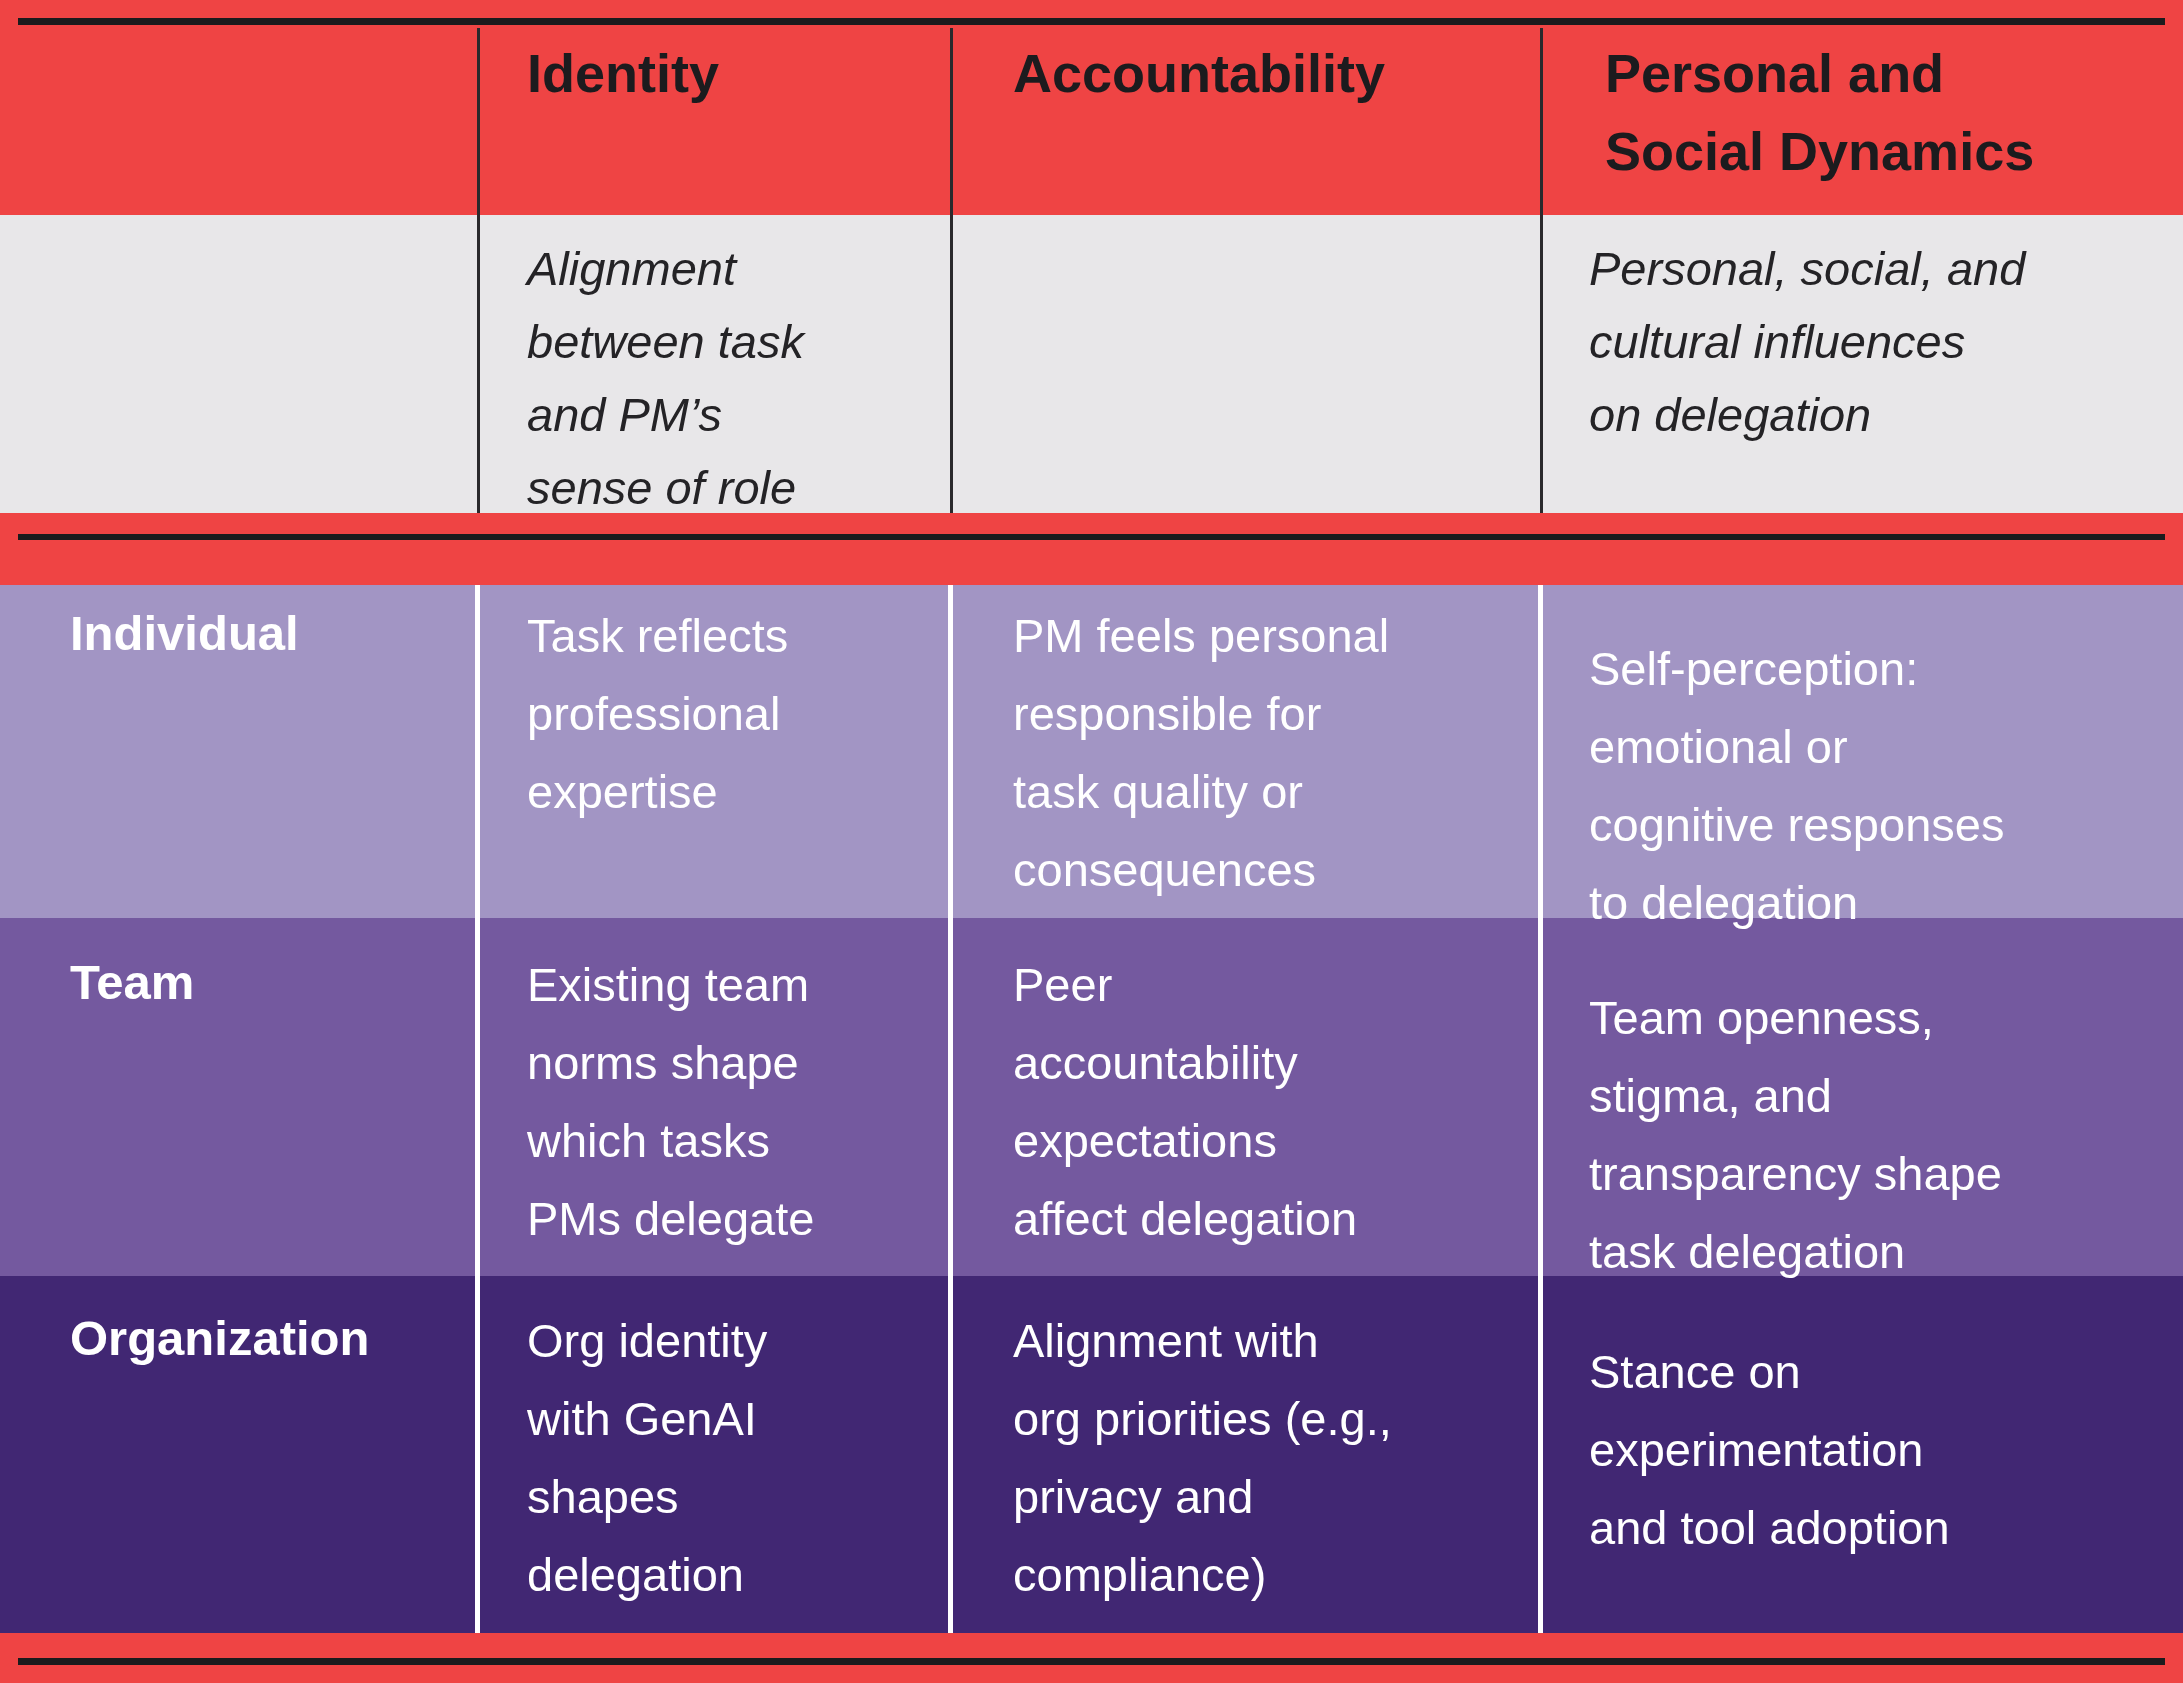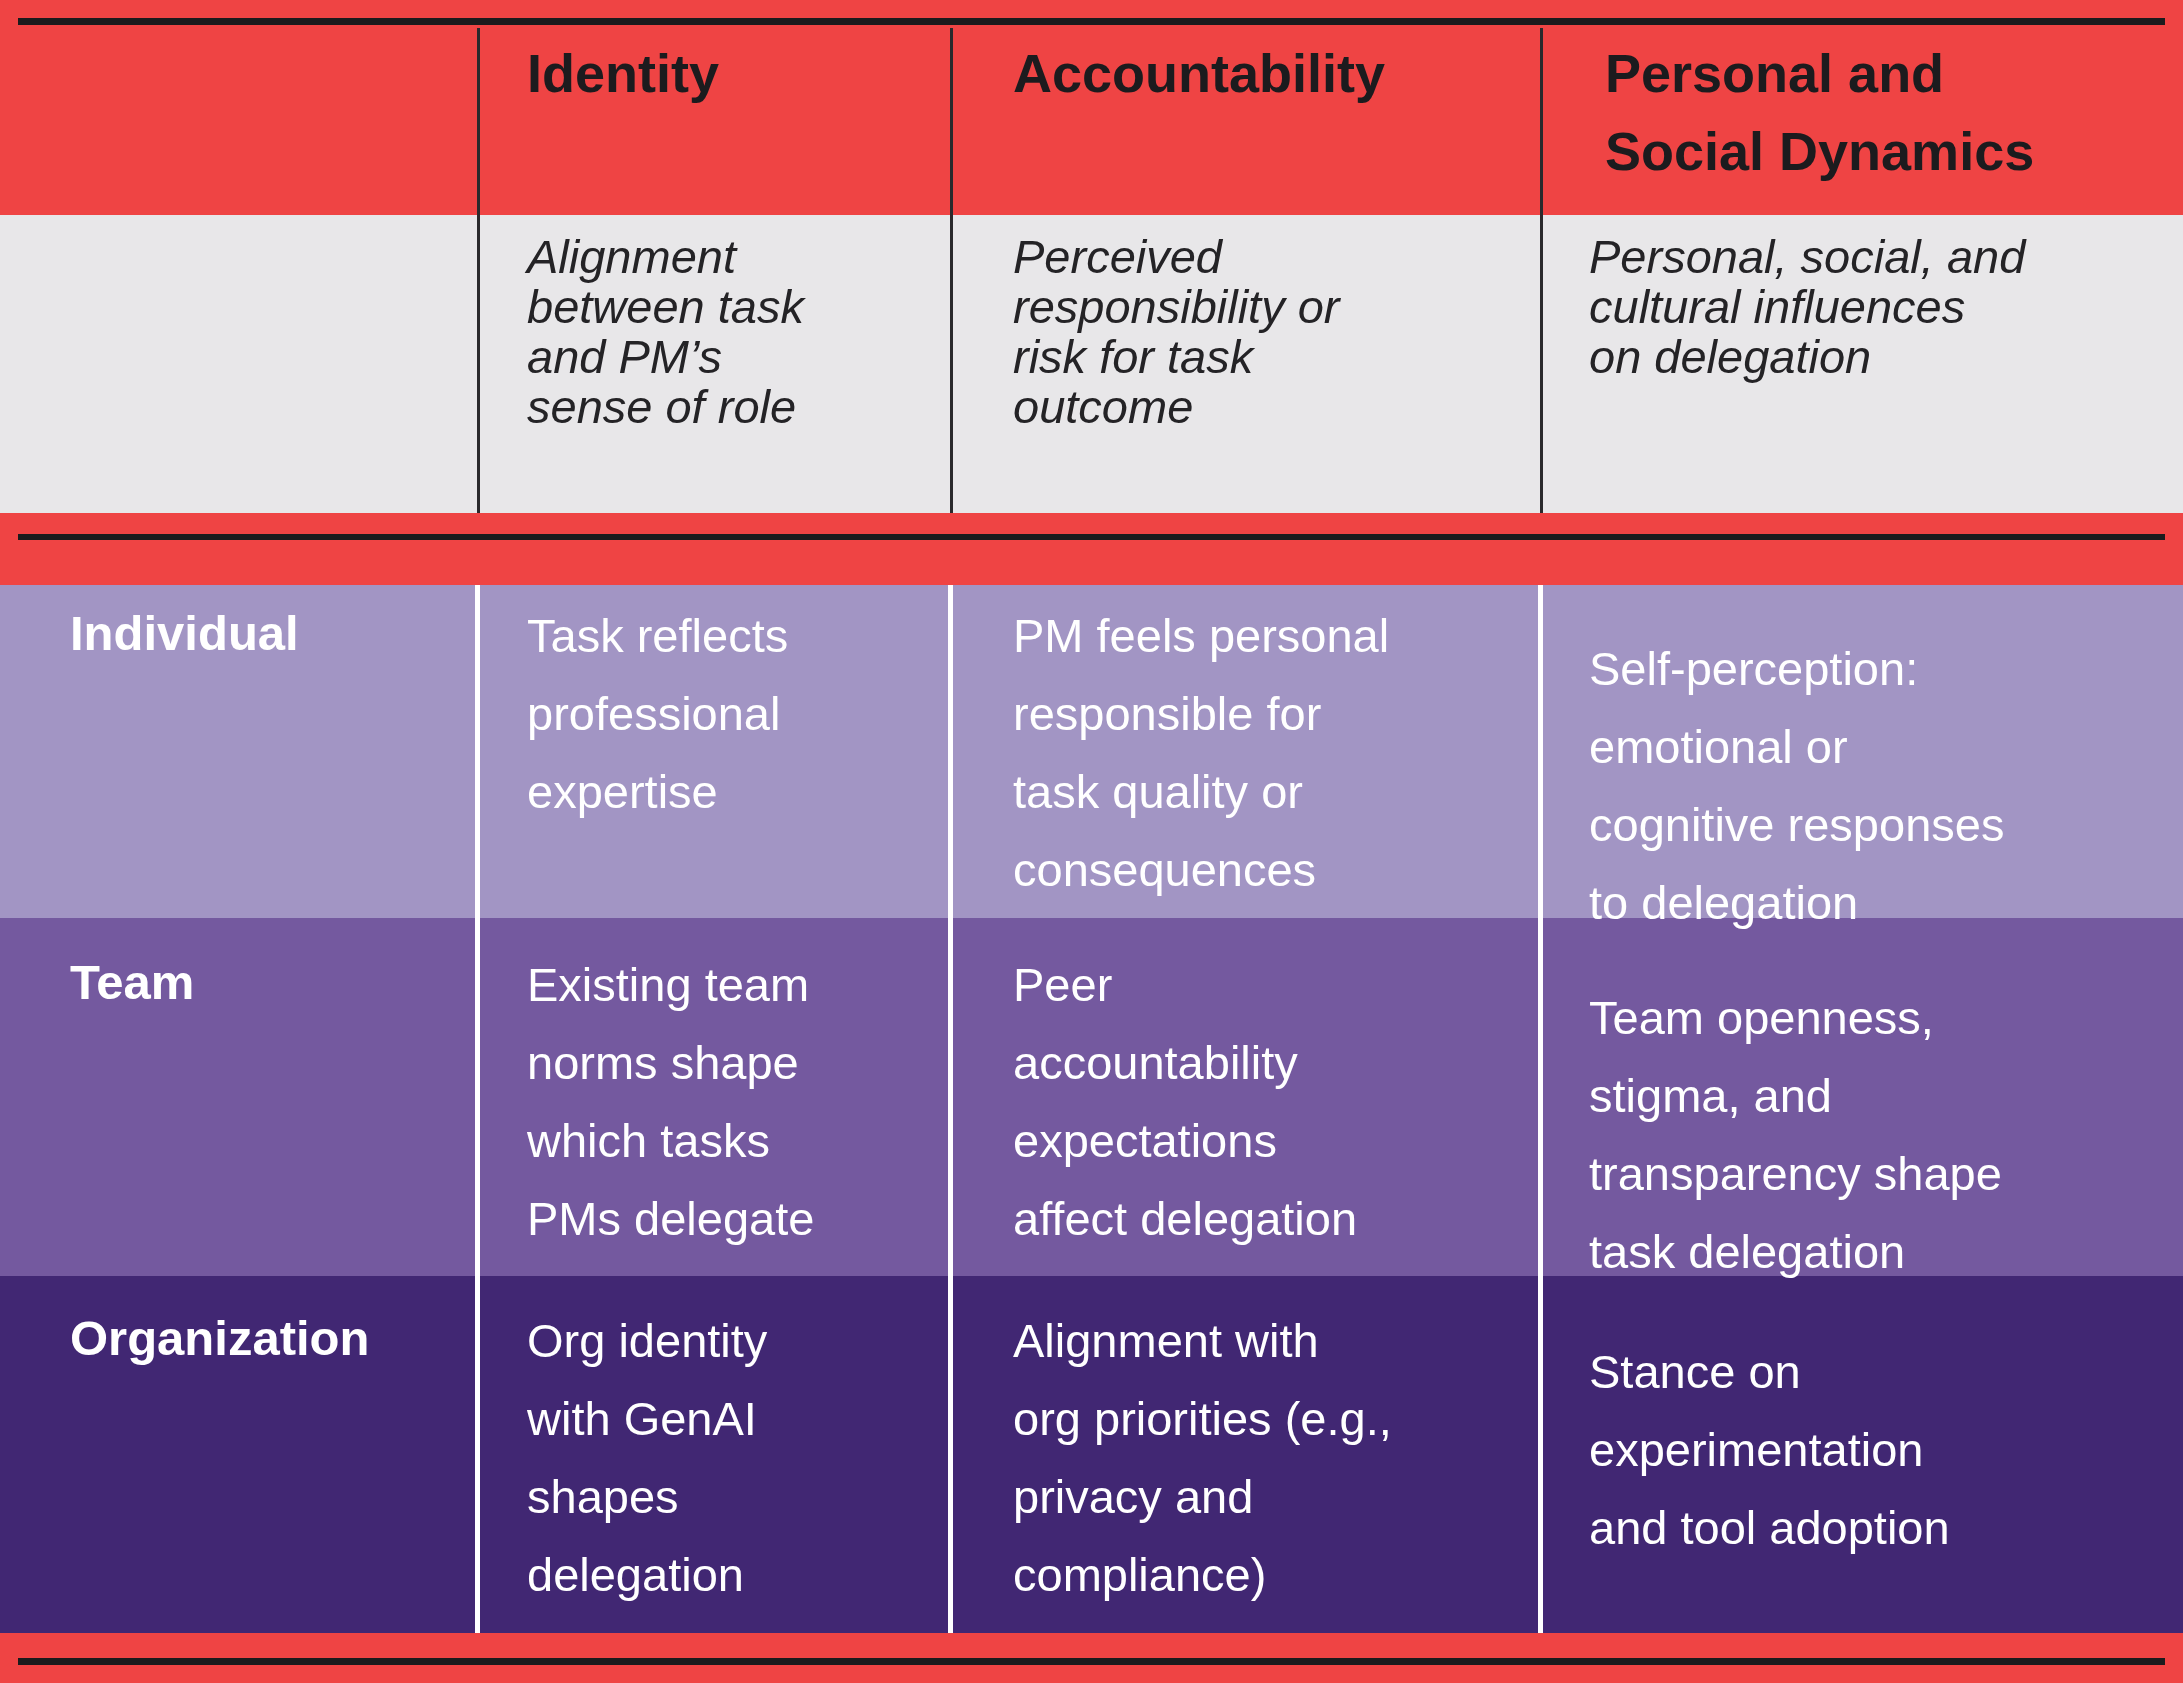--- a/index.html
+++ b/index.html
@@ -27,21 +27,21 @@
     font-weight:bold;
     font-size:54px;
     line-height:78px;
     color:#1c1b1e;
     letter-spacing:0px;
   }
   .subtext{
     position:absolute;
     font-style:italic;
     font-size:47px;
-    line-height:50px;
+    line-height:73px;
     color:#242326;
   }
   .celltext{
     position:absolute;
     font-size:47px;
     line-height:78px;
     color:#ffffff;
     z-index:6;
   }
   .rowlabel{
@@ -71,21 +71,20 @@
 
   <div class="vline-header" style="left:477px;"></div>
   <div class="vline-header" style="left:950px;"></div>
   <div class="vline-header" style="left:1540px;"></div>
 
   <div class="htext cx2" style="top: 34px; width: 409px; color: rgb(28, 27, 30);">Identity</div>
   <div class="htext cx3" style="top: 34px; width: 507px; color: rgb(28, 27, 30);">Accountability</div>
   <div class="htext cx4" style="top: 34px; width: 458px; color: rgb(28, 27, 30); margin-left: 16px;">Personal and Social Dynamics</div>
 
   <div class="subtext cx2" style="top:232px;width:310px;">Alignment between task and PM’s sense of role</div>
-  <div class="subtext cx3" style="top:232px;width:368px;">Perceived responsibility or risk for task outcome</div>
   <div class="subtext cx4" style="top:232px;width:441px;">Personal, social, and cultural influences on delegation</div>
 
   <div class="body-row row-individual" style="background: rgb(162, 149, 196);"></div>
   <div class="body-row row-team" style="background: rgb(116, 89, 159);"></div>
   <div class="body-row row-organization" style="background: rgb(65, 39, 115);"></div>
 
   <div class="vline-body" style="left:475px;"></div>
   <div class="vline-body" style="left:948px;"></div>
   <div class="vline-body" style="left:1538px;"></div>
 

